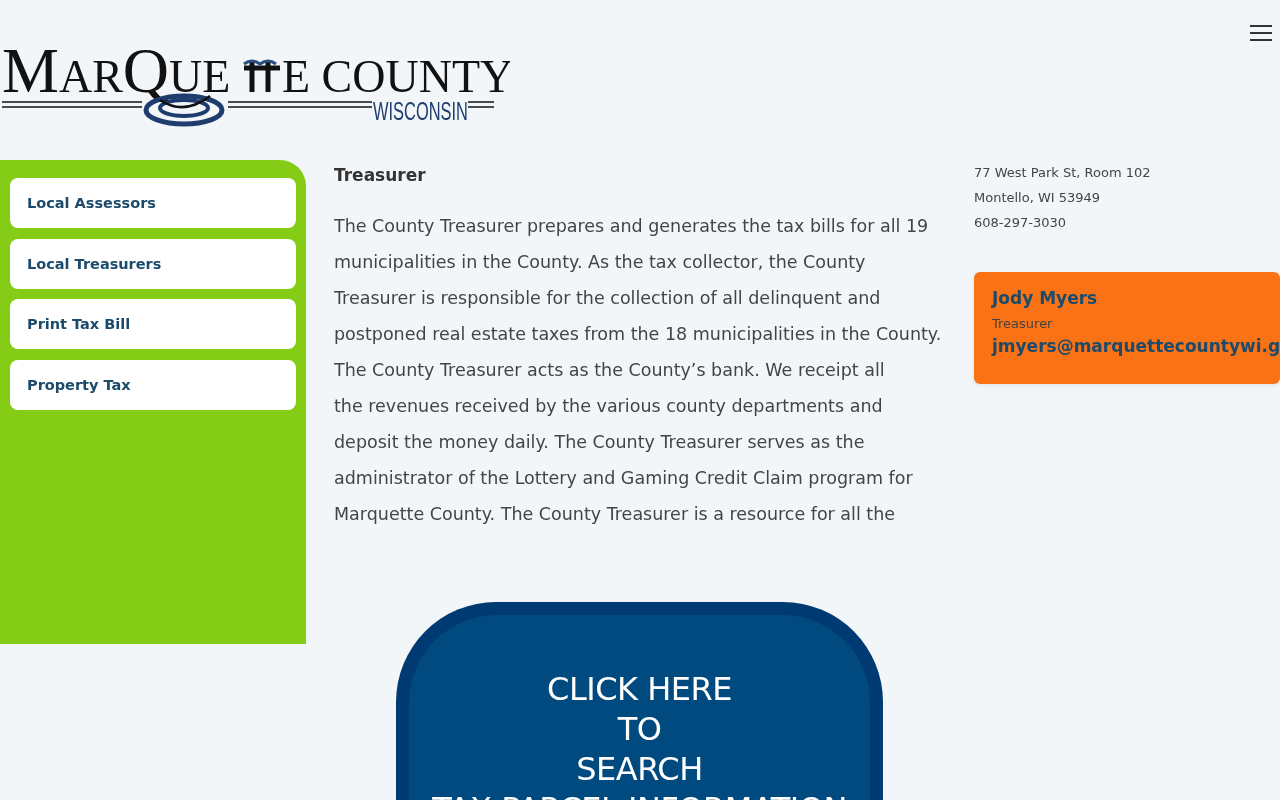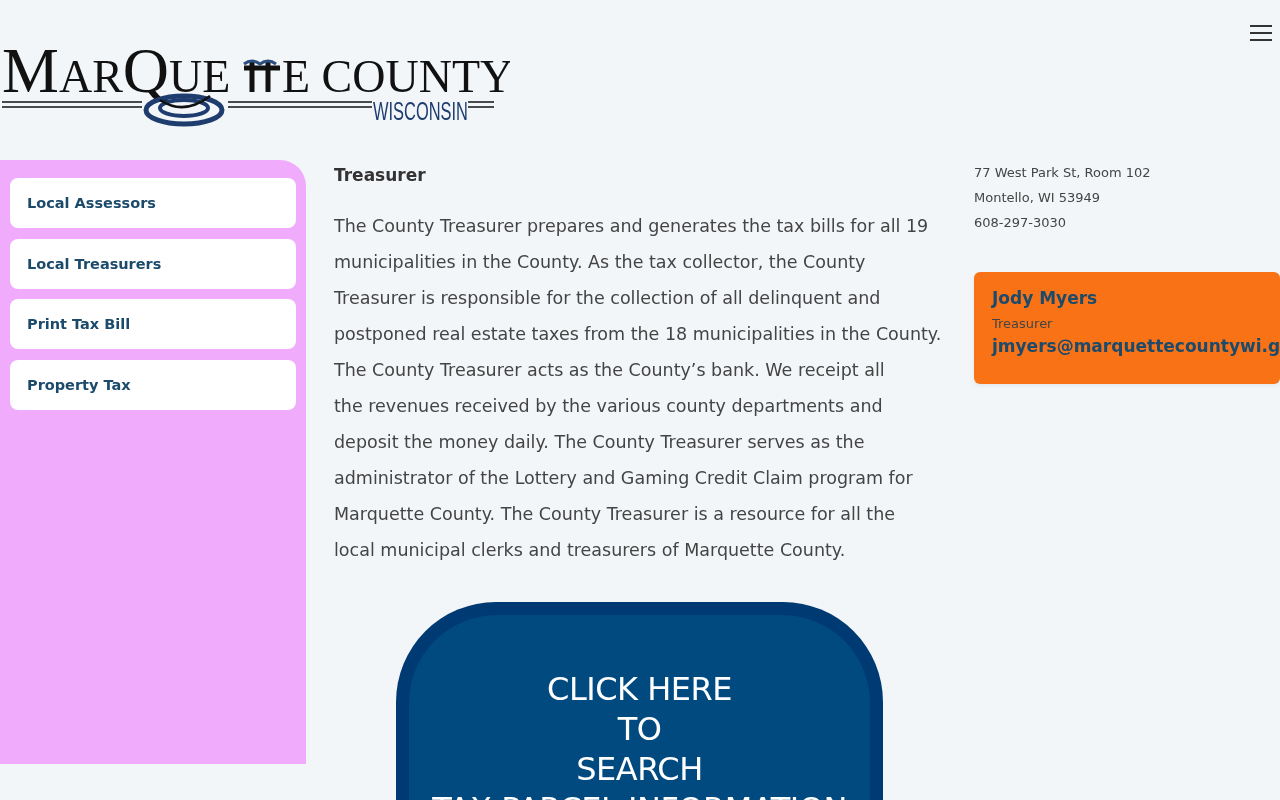--- a/index.html
+++ b/index.html
@@ -8,21 +8,21 @@
 
   .header { position: absolute; left: 0; top: 0; width: 1280px; height: 150px; }
   .logo { position: absolute; left: 0; top: 30px; width: 510px; height: 105px; }
   .logo svg { display: block; }
   .hamburger { position: absolute; left: 1248px; top: 22px; width: 26px; height: 22px; cursor: pointer; }
   .hamburger span { display: block; position: absolute; left: 2px; width: 22px; height: 2px; background: #333; }
   .hamburger span:nth-child(1) { top: 3px; }
   .hamburger span:nth-child(2) { top: 10px; }
   .hamburger span:nth-child(3) { top: 17px; }
 
-  .sidebar { position: absolute; left: 0; top: 160px; width: 306px; height: 604px; background: #f0abfc; border-top-right-radius: 26px; }
+  .sidebar { position: absolute; left: 0; top: 160px; width: 306px; height: 484px; background: #84cc16; border-top-right-radius: 26px; }
   .side-btn { position: absolute; left: 10px; width: 286px; height: 50px; background: #fff; border-radius: 8px; display: flex; align-items: center; padding-left: 17px; font-size: 14.5px; font-weight: bold; color: #1b4a6b; cursor: pointer; }
 
   .main { position: absolute; left: 334px; top: 160px; width: 612px; }
   .page-title { position: absolute; left: 0; top: 5px; font-size: 17px; font-weight: bold; color: #333; }
   .intro { position: absolute; left: 0; top: 48px; width: 612px; font-size: 17.5px; line-height: 36px; color: #444; }
   .intro span { display: block; white-space: nowrap; }
 
   .search-btn { position: absolute; left: 396px; top: 602px; width: 487px; height: 260px; background: #003a73; border-radius: 100px 100px 0 0; cursor: pointer; }
   .search-btn-inner { position: absolute; left: 13px; top: 13px; right: 13px; bottom: 0; background: #004a80; border-radius: 88px 88px 0 0; text-align: center; color: #fff; font-size: 32px; line-height: 40px; padding-top: 54px; overflow: hidden; }
   .search-btn-inner span { display: block; white-space: nowrap; letter-spacing: -0.5px; }
@@ -87,21 +87,20 @@
   <p class="intro">
     <span>The County Treasurer prepares and generates the tax bills for all 19</span>
     <span>municipalities in the County.  As the tax collector, the County</span>
     <span>Treasurer is responsible for the collection of all delinquent and</span>
     <span>postponed real estate taxes from the 18 municipalities in the County.</span>
     <span>The County Treasurer acts as the County’s bank.  We receipt all</span>
     <span>the revenues received by the various county departments and</span>
     <span>deposit the money daily.  The County Treasurer serves as the</span>
     <span>administrator of the Lottery and Gaming Credit Claim program for</span>
     <span>Marquette County.  The County Treasurer is a resource for all the</span>
-    <span>local municipal clerks and treasurers of Marquette County.</span>
   </p>
 </main>
 
 <div class="search-btn">
   <div class="search-btn-inner">
     <span>CLICK HERE</span>
     <span>TO</span>
     <span>SEARCH</span>
     <span>TAX PARCEL INFORMATION</span>
   </div>

